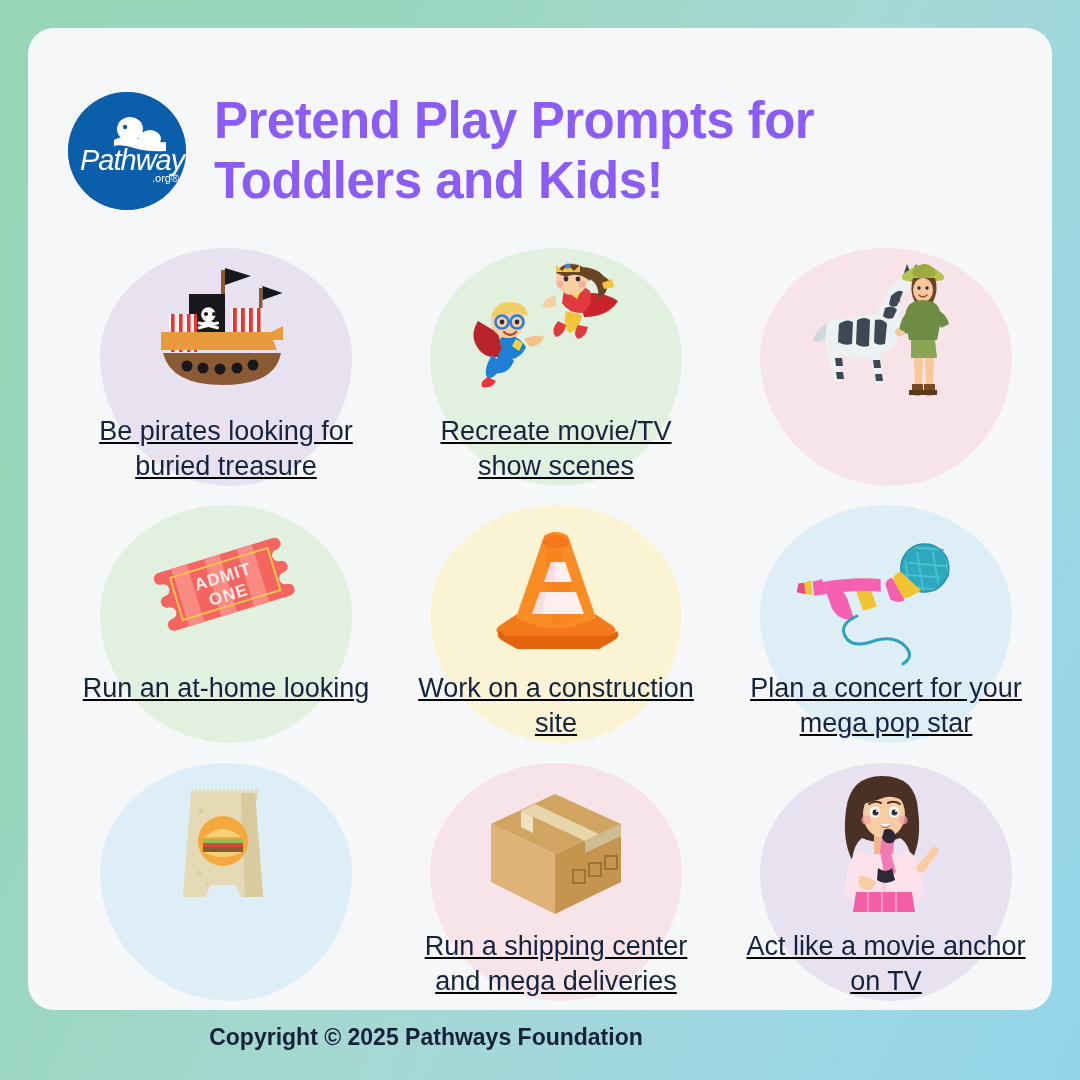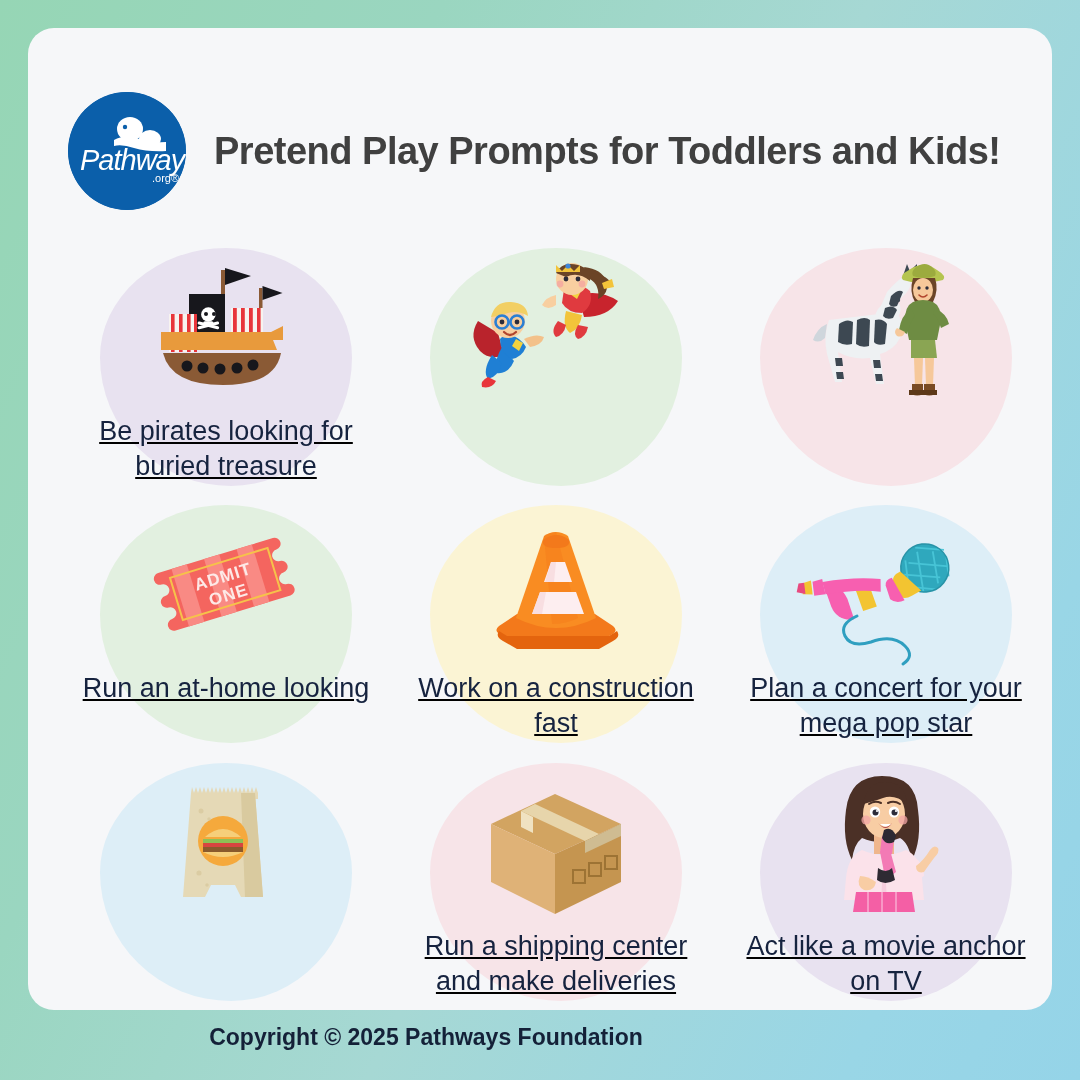--- a/index.html
+++ b/index.html
@@ -30,22 +30,22 @@
     display:flex; align-items:center; gap:28px;
   }
   #logo {
     width:118px; height:118px; flex:0 0 118px;
     border-radius:50%;
     background:#0b5faa;
     position:relative; overflow:hidden;
   }
   #logo svg { display:block; }
   #title {
-    color:#404040;
-    font-size:38px;
+    color:#8b5cf6;
+    font-size:51px;
     font-weight:bold;
     line-height:1.17;
     letter-spacing:-0.5px;
   }
 
   
   #grid {
     position:absolute;
     left:33px; top:212px;
     width:990px; height:772px;
@@ -229,20 +229,21 @@
                 <circle cx="22" cy="14" r="2.4"></circle>
                 <circle cx="34" cy="14" r="2.4"></circle>
               </g>
             <path d="M24 22 q6 6 11 0 q-5 6 -11 0" fill="#b1452e"></path>
             <circle cx="16" cy="19" r="3.4" fill="#f3a0a0" opacity="0.7"></circle>
             <circle cx="38" cy="19" r="3.4" fill="#f3a0a0" opacity="0.7"></circle>
             <path d="M12 30 q-10 2 -14 10 q6 6 14 0 z" fill="#f8cfa0"></path>
           </g>
         </svg>
       </div>
+      <div class="caption">Recreate movie/TV show scenes</div>
     </div>
 
     <div class="cell">
       <div class="blob" style="background:#f7e4e8"></div>
       <div class="art">
         <svg width="175" height="150" viewBox="0 0 175 150">
 
           <g>
             <path d="M30 62 q-6 16 -2 34 l8 28 h7 l-4 -30 q14 8 32 6 l6 26 h8 l-4 -30 q14 -4 20 -16 q6 -14 -4 -26 z" fill="#eef1f3"></path>
             <path d="M88 34 q10 -12 18 -16 q6 -2 6 6 q0 8 -10 16 q-6 6 -8 14 l-12 -6 z" fill="#eef1f3"></path>
@@ -319,21 +320,21 @@
           <path d="M18 113 q-4 6 4 10 l14 8 h82 l14 -8 q8 -4 4 -10 l-8 5 h-102 z" fill="#e4640e"></path>
           <path d="M63 18 q12 -8 24 0 l28 82 q-20 10 -40 10 q-20 0 -40 -10 z" fill="#f98c22"></path>
           <path d="M63 18 q6 -4 12 -4 l22 86 q-12 6 -26 6 z" fill="#f3791b" opacity="0.45"></path>
           <path d="M62 22 q14 -10 26 0 q2 8 -13 8 q-15 0 -13 -8 z" fill="#f3791b"></path>
           <path d="M70 44 h14 l7 20 h-28 z" fill="#fdeef0"></path>
           <path d="M59 74 h36 l8 22 h-52 z" fill="#fdeef0"></path>
           <path d="M70 44 h5 l-2 20 h-9 z" fill="#f6d9dd" opacity="0.8"></path>
           <path d="M59 74 h6 l-4 22 h-10 z" fill="#f6d9dd" opacity="0.8"></path>
         </svg>
       </div>
-      <div class="caption">Work on a construction fast</div>
+      <div class="caption">Work on a construction site</div>
     </div>
 
     <div class="cell">
       <div class="blob" style="background:#ddeef7"></div>
       <div class="art">
         <svg width="175" height="145" viewBox="0 0 175 145">
           <g transform="rotate(38 90 60)">
             <circle cx="112" cy="30" r="24" fill="#2fa8bd"></circle>
             <g stroke="#49c6d8" stroke-width="1.8" fill="none" opacity="0.95">
               <path d="M92 20 l24 -16 M96 36 l34 -22 M100 48 l30 -20 M112 54 l22 -14"></path>
@@ -388,21 +389,21 @@
           <path d="M64 26 l64 30 -14 7 -64 -30 z" fill="#e7d5ab"></path>
           <path d="M114 63 l36 -17 v12 l-36 17 z" fill="#cfbc92"></path>
           <path d="M50 33 l12 6 v16 l-12 -6 z" fill="#f0e2c1"></path>
           <g fill="none" stroke="#9d7334" stroke-width="2">
             <rect x="102" y="92" width="12" height="13"></rect>
             <rect x="118" y="85" width="12" height="13"></rect>
             <rect x="134" y="78" width="12" height="13"></rect>
           </g>
         </svg>
       </div>
-      <div class="caption">Run a shipping center and make deliveries</div>
+      <div class="caption">Run a shipping center and mega deliveries</div>
     </div>
 
     <div class="cell">
       <div class="blob" style="background:#e8e2f0"></div>
       <div class="art">
         <svg width="140" height="148" viewBox="0 0 140 148">
 
           <path d="M30 36 q4 -34 36 -34 q34 0 36 34 q4 30 -6 50 q-4 -18 -12 -22 q-20 8 -38 0 q-8 6 -10 22 q-10 -20 -6 -50 z" fill="#4b3026"></path>
 
           <path d="M58 60 h20 v20 h-20 z" fill="#efb68c"></path>

